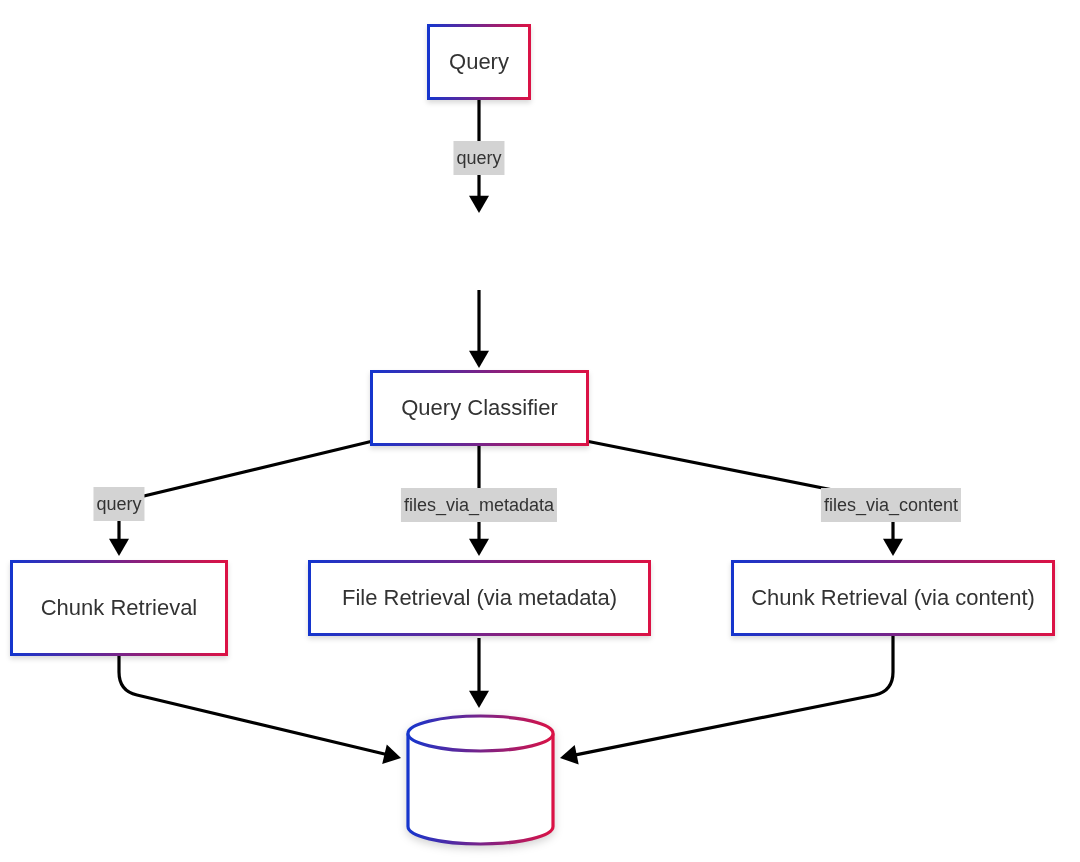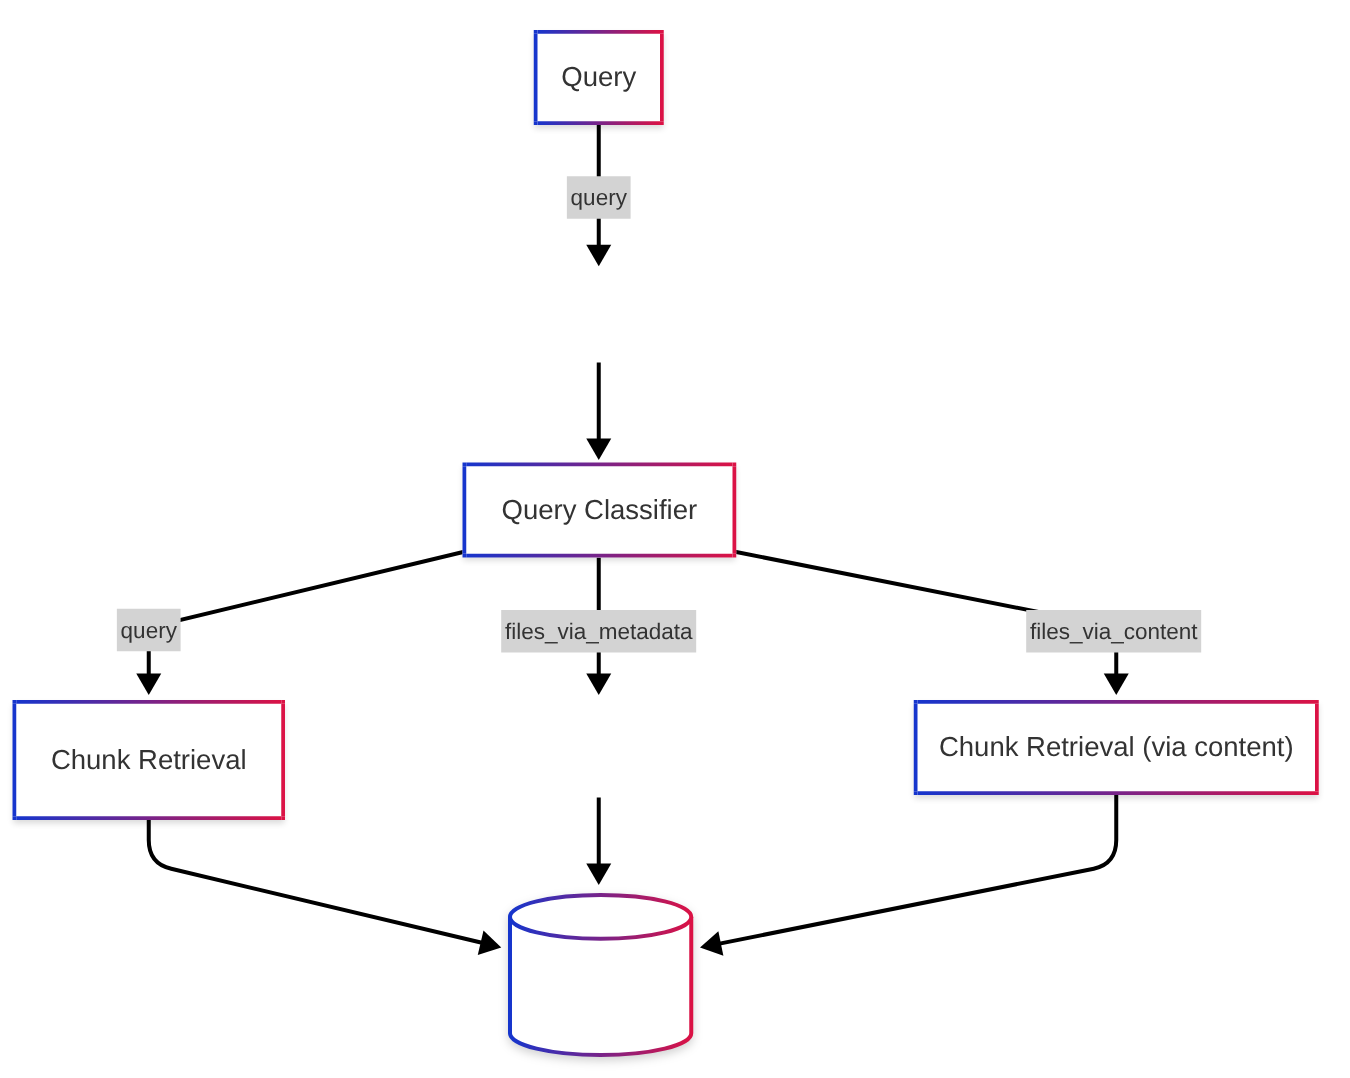--- a/index.html
+++ b/index.html
@@ -130,20 +130,23 @@
 
   <div class="node" id="n-user">
     <span>Query</span>
   </div>
   <div class="node" id="n-classifier">
     <span>Query Classifier</span>
   </div>
   <div class="node" id="n-chunk">
     <span>Chunk Retrieval</span>
   </div>
+  <div class="node" id="n-filemeta">
+    <span>File Retrieval (via metadata)</span>
+  </div>
   <div class="node" id="n-filecontent">
     <span>Chunk Retrieval (via content)</span>
   </div>
 
   <div class="edge-label" id="el-query">query</div>
   <div class="edge-label" id="el-chunks">query</div>
   <div class="edge-label" id="el-filemeta">files_via_metadata</div>
   <div class="edge-label" id="el-filecontent">files_via_content</div>
 
 

